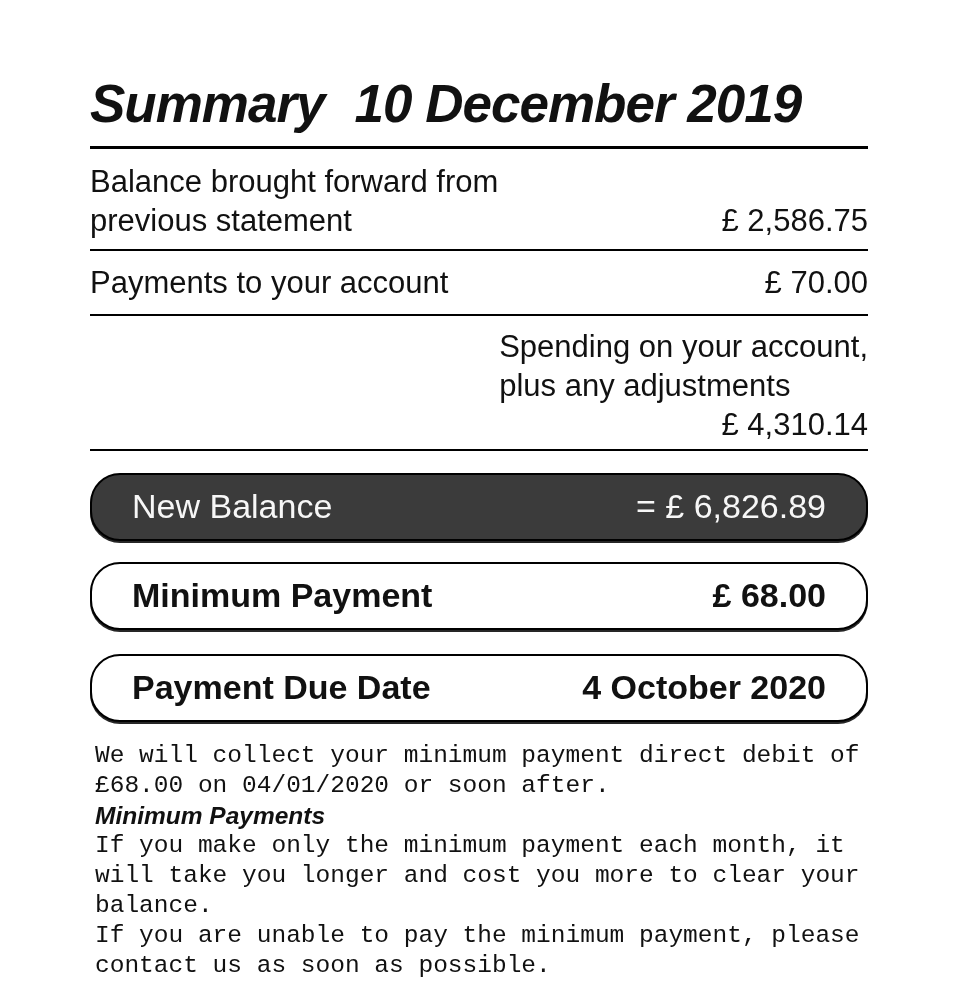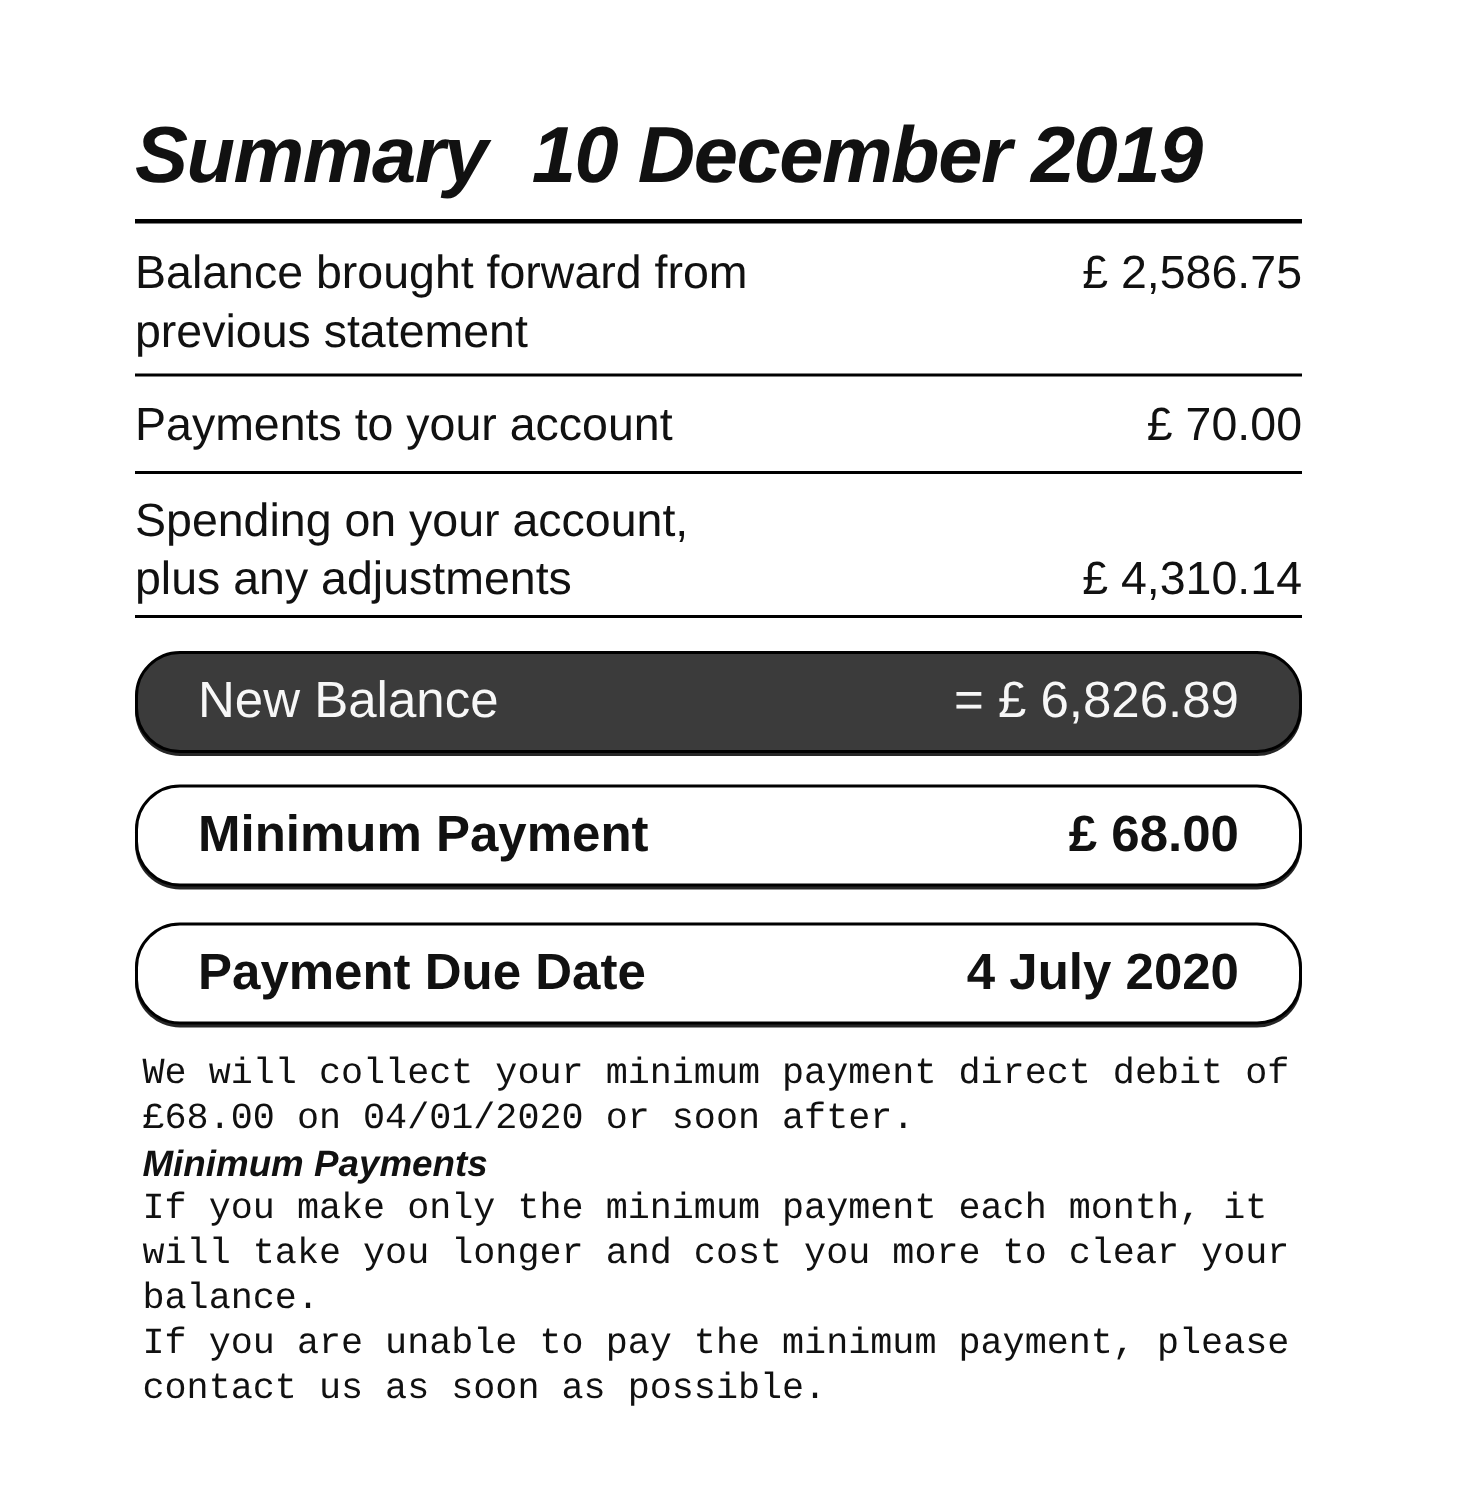--- a/index.html
+++ b/index.html
@@ -38,23 +38,23 @@
   }
   .title .title-heading { margin-right: 30px; }
   
   .srow {
     display: flex;
     justify-content: space-between;
     border-bottom: 2px solid var(--border);
     font-size: 31px;
     line-height: 39px;
   }
-  .srow-1 { padding: 13px 0 9px; align-items: flex-start; }
+  .srow-1 { padding: 13px 0 9px; align-items: flex-end; }
   .srow-2 { padding: 12px 0 12px; align-items: center; }
-  .srow-3 { padding: 11px 0 5px; align-items: flex-end; }
+  .srow-3 { padding: 11px 0 5px; align-items: flex-end; flex-direction: column; }
   .srow-amount { white-space: nowrap; }
   
   .pill {
     display: flex;
     align-items: center;
     justify-content: space-between;
     height: 68px;
     padding: 0 40px;
     border: 2px solid var(--border);
     border-radius: 30px;
@@ -130,21 +130,21 @@
     <span>= £ 6,826.89</span>
   </div>
 
   <div class="pill pill-light pill-min">
     <span>Minimum Payment</span>
     <span>£ 68.00</span>
   </div>
 
   <div class="pill pill-light pill-due">
     <span>Payment Due Date</span>
-    <span>4 July 2020</span>
+    <span>4 October 2020</span>
   </div>
 
   <div class="notes">
     <p class="note-direct-debit">We will collect your minimum payment direct debit of £68.00 on 04/01/2020 or soon after.</p>
     <h2>Minimum Payments</h2>
     <p class="note-min-body">If you make only the minimum payment each month, it will take you longer and cost you more to clear your balance.</p>
     <p>If you are unable to pay the minimum payment, please contact us as soon as possible.</p>
   </div>
 
 </div>

